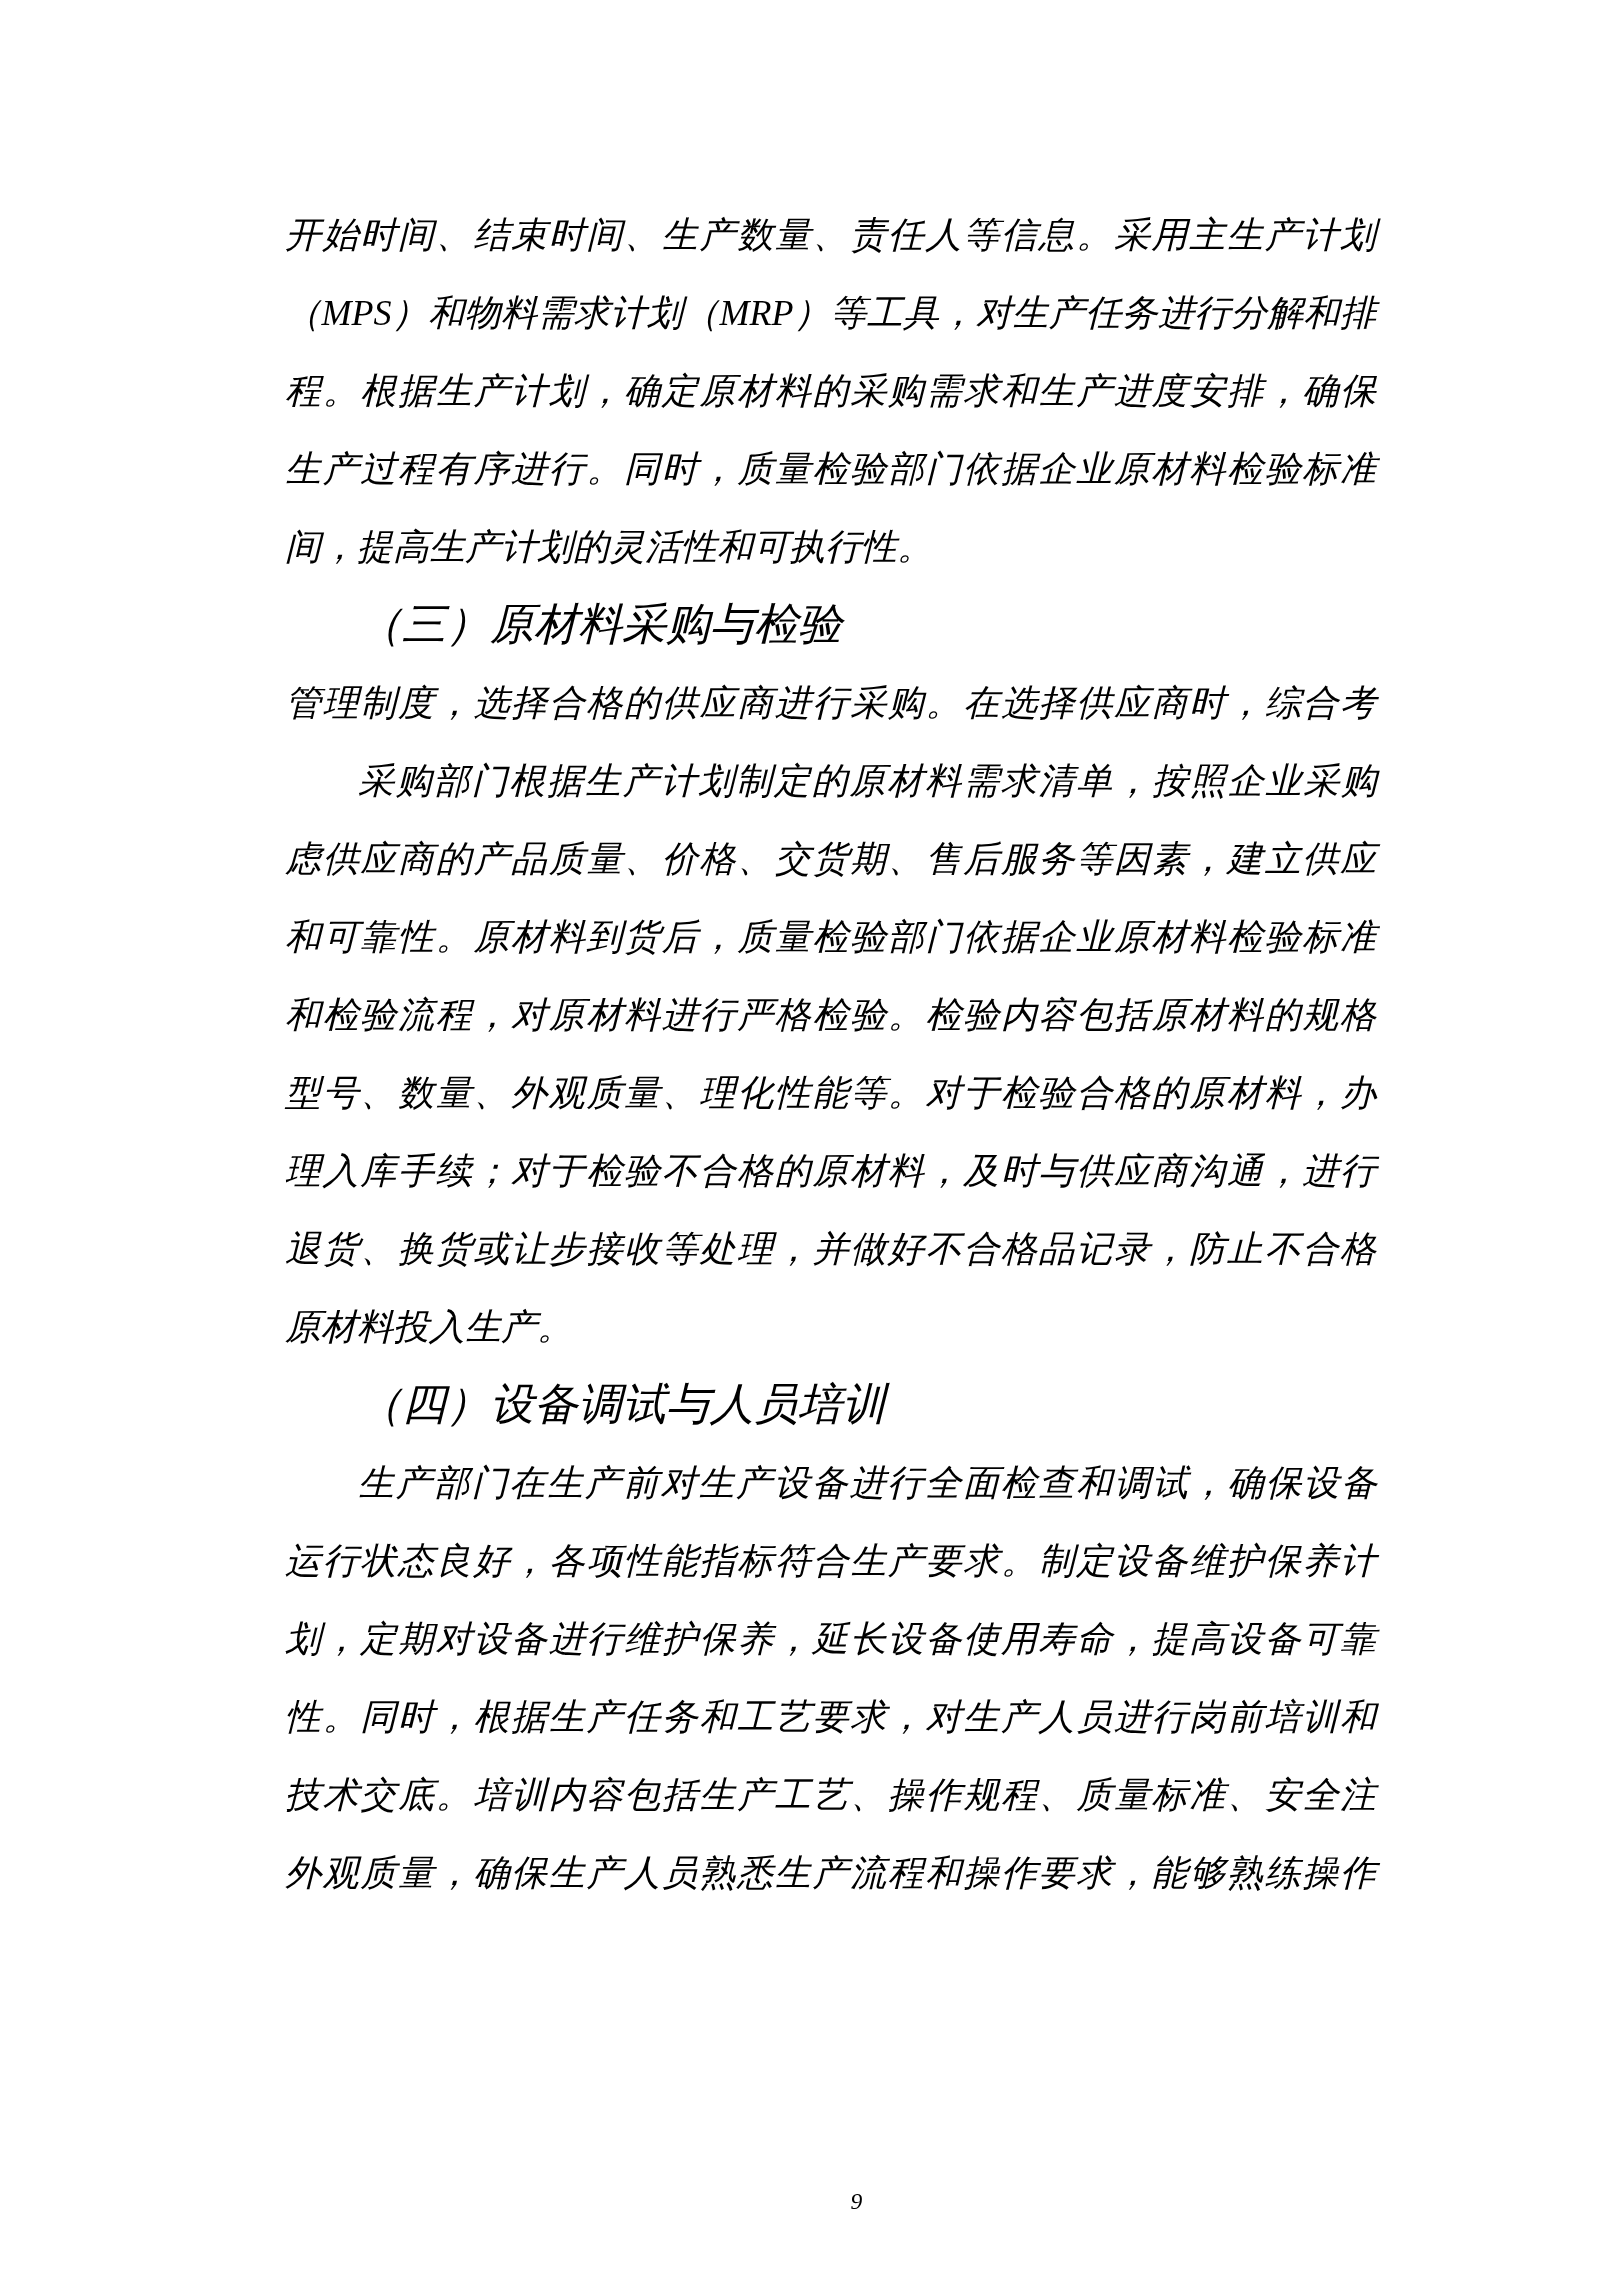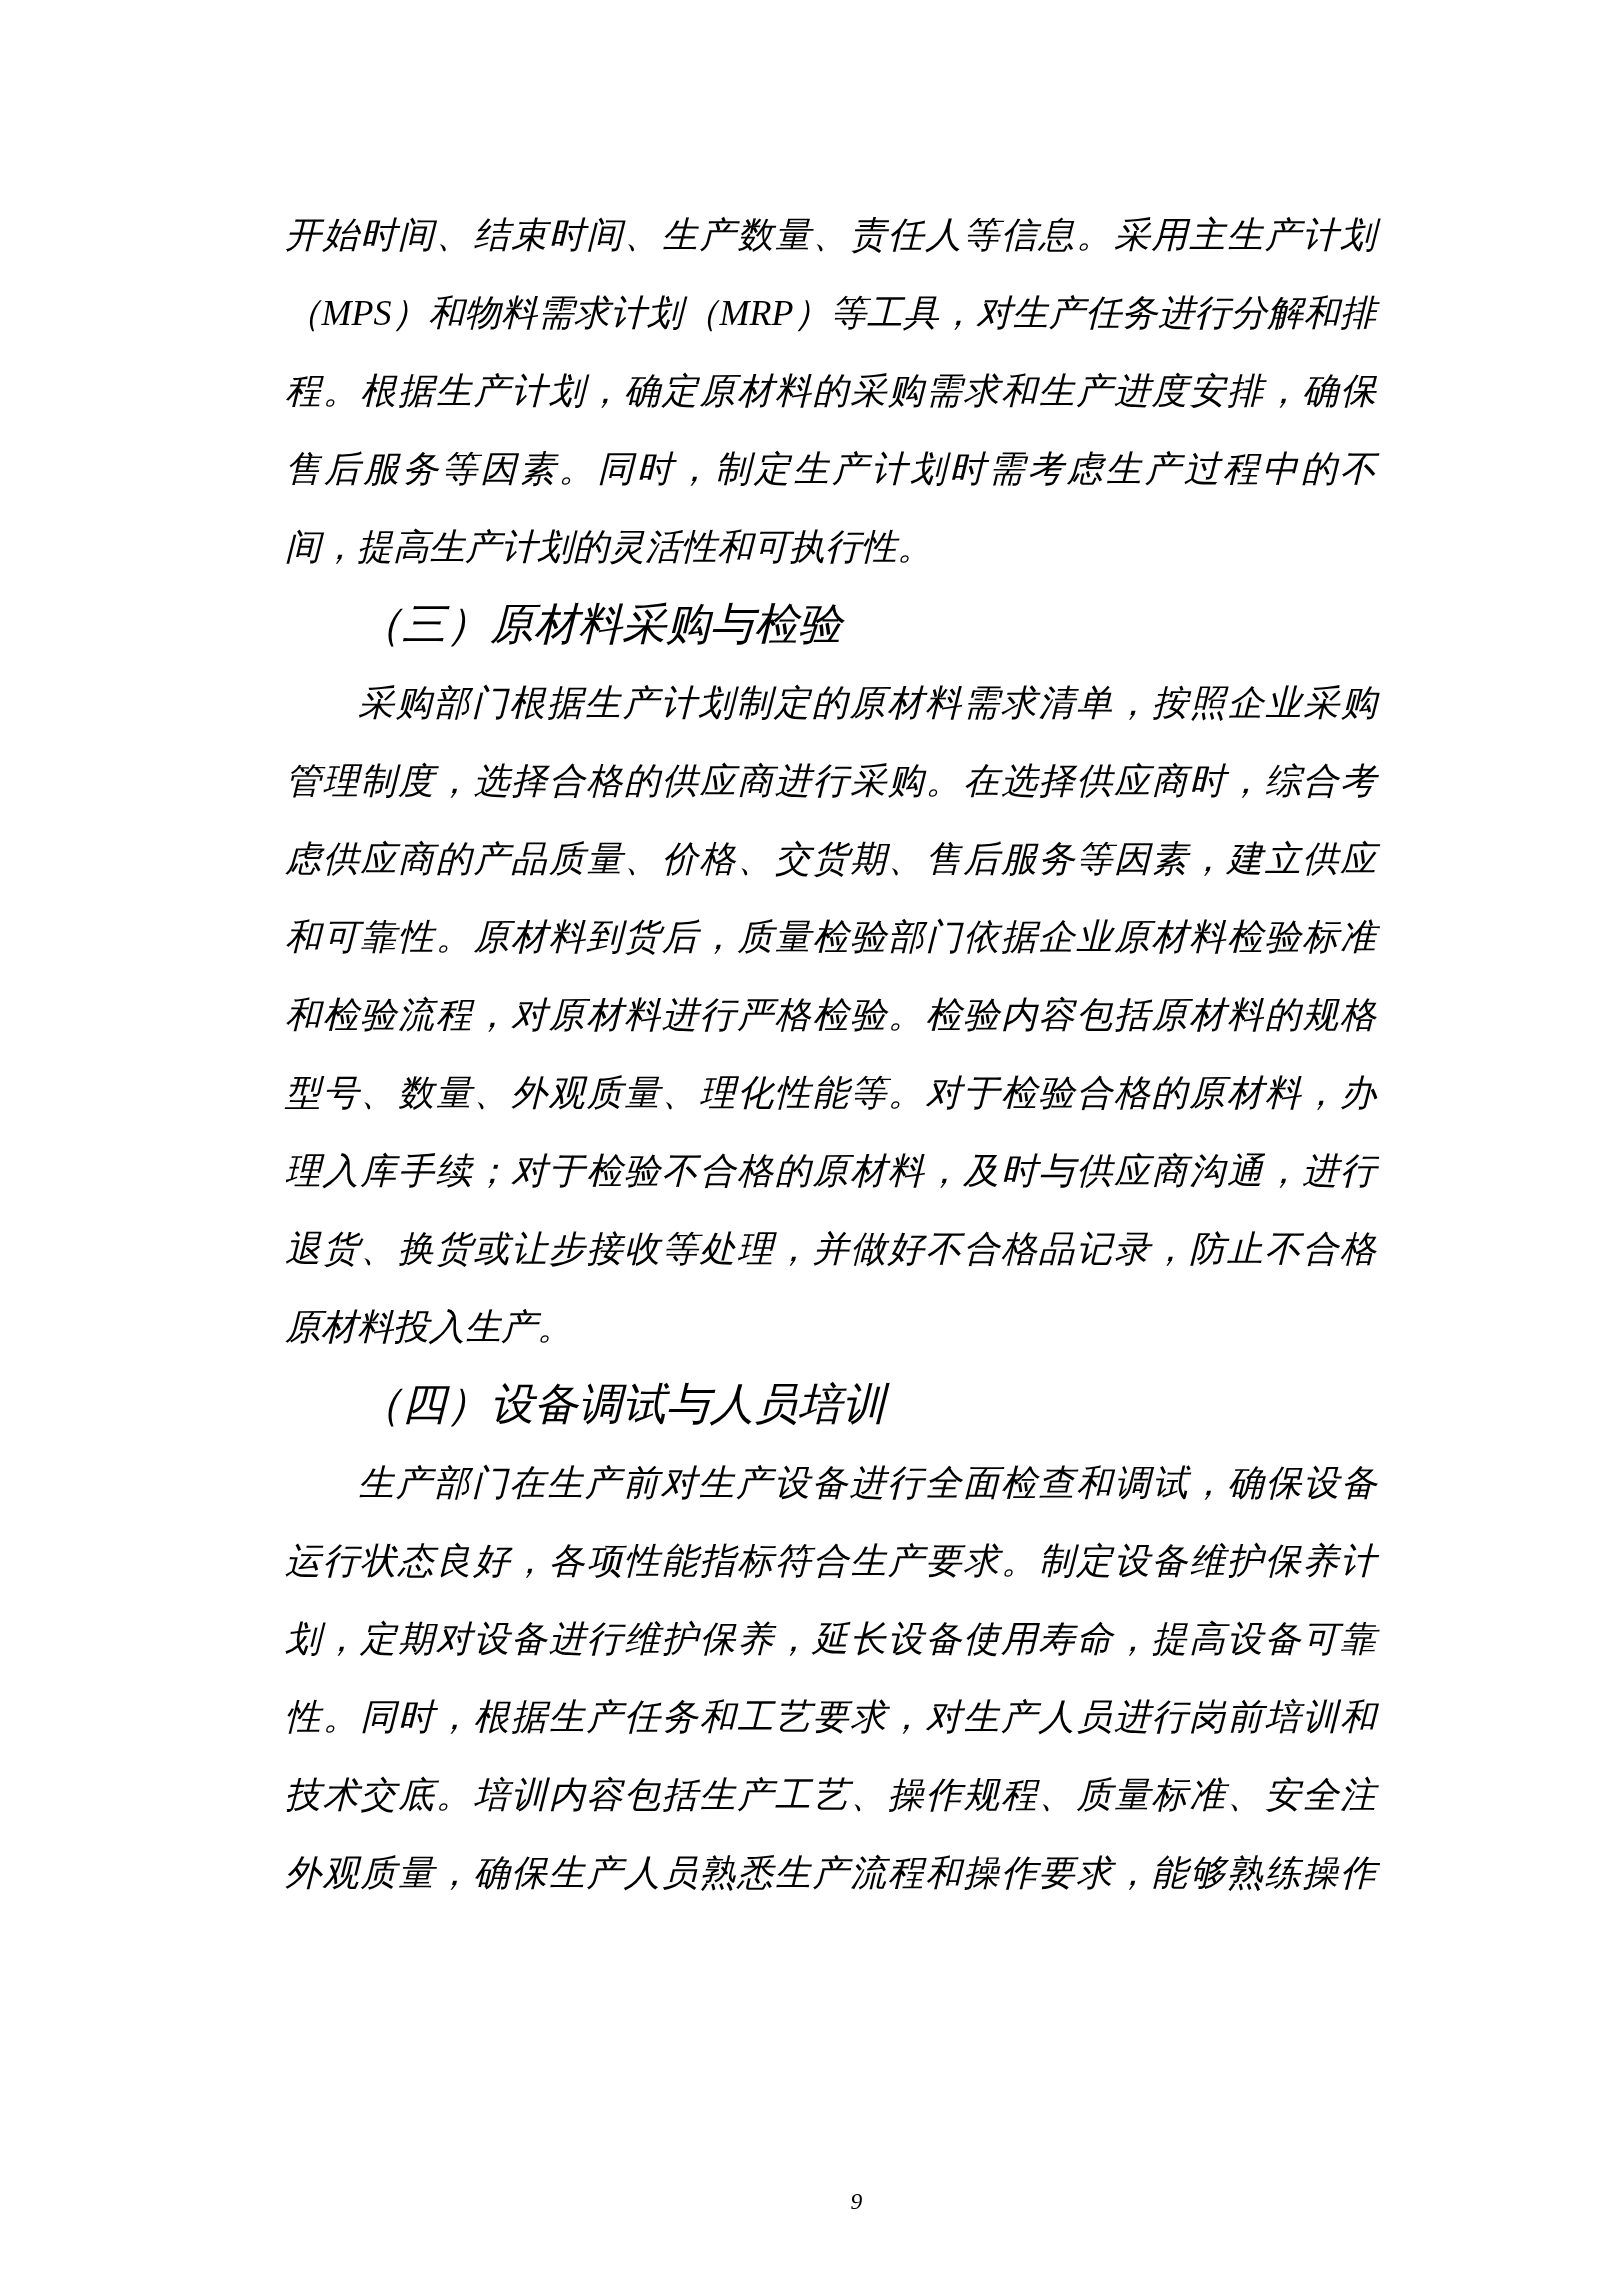--- a/index.html
+++ b/index.html
@@ -69,29 +69,29 @@
 </head>
 <body>
 
 <div class="page">
   <div class="text-block">
 
     <div>
       <span class="line">开始时间、结束时间、生产数量、责任人等信息。采用主生产计划</span>
       <span class="line">（MPS）和物料需求计划（MRP）等工具，对生产任务进行分解和排</span>
       <span class="line">程。根据生产计划，确定原材料的采购需求和生产进度安排，确保</span>
-      <span class="line">售后服务等因素。同时，制定生产计划时需考虑生产过程中的不</span>
+      <span class="line">生产过程有序进行。同时，质量检验部门依据企业原材料检验标准</span>
       <span class="line last">间，提高生产计划的灵活性和可执行性。</span>
     </div>
 
     <div class="heading">（三）原材料采购与检验</div>
 
     <div>
+      <span class="line">管理制度，选择合格的供应商进行采购。在选择供应商时，综合考</span>
       <span class="line indent">采购部门根据生产计划制定的原材料需求清单，按照企业采购</span>
-      <span class="line">管理制度，选择合格的供应商进行采购。在选择供应商时，综合考</span>
       <span class="line">虑供应商的产品质量、价格、交货期、售后服务等因素，建立供应</span>
       <span class="line">和可靠性。原材料到货后，质量检验部门依据企业原材料检验标准</span>
       <span class="line">和检验流程，对原材料进行严格检验。检验内容包括原材料的规格</span>
       <span class="line">型号、数量、外观质量、理化性能等。对于检验合格的原材料，办</span>
       <span class="line">理入库手续；对于检验不合格的原材料，及时与供应商沟通，进行</span>
       <span class="line">退货、换货或让步接收等处理，并做好不合格品记录，防止不合格</span>
       <span class="line last">原材料投入生产。</span>
     </div>
 
     <div class="heading">（四）设备调试与人员培训</div>

